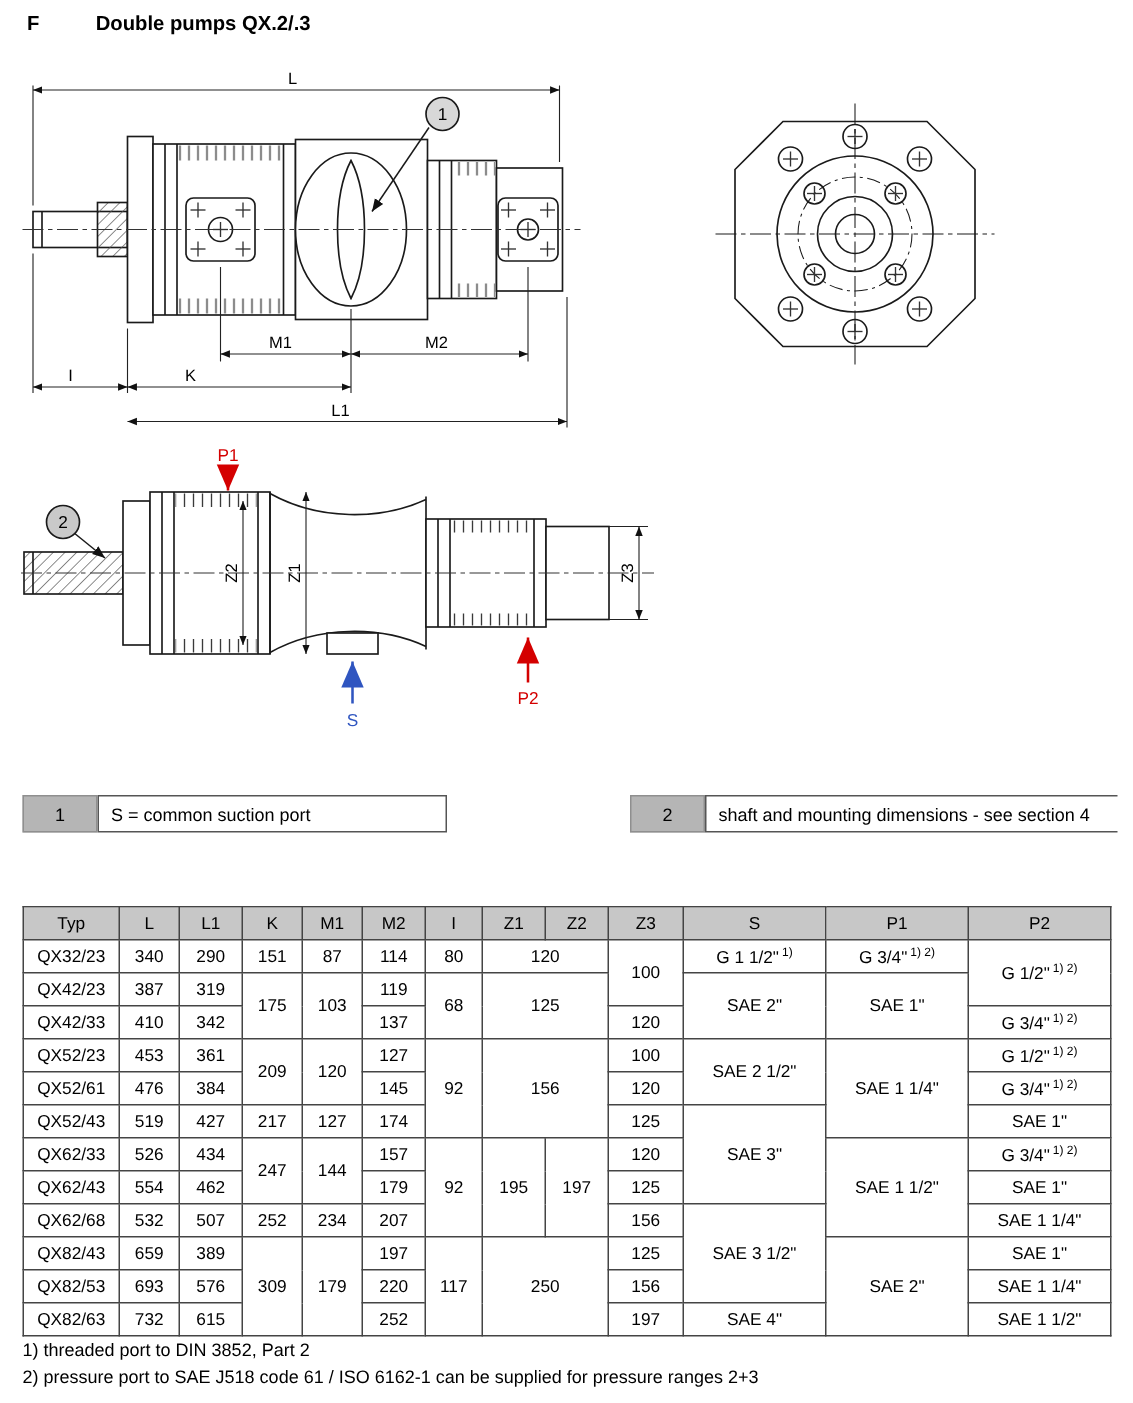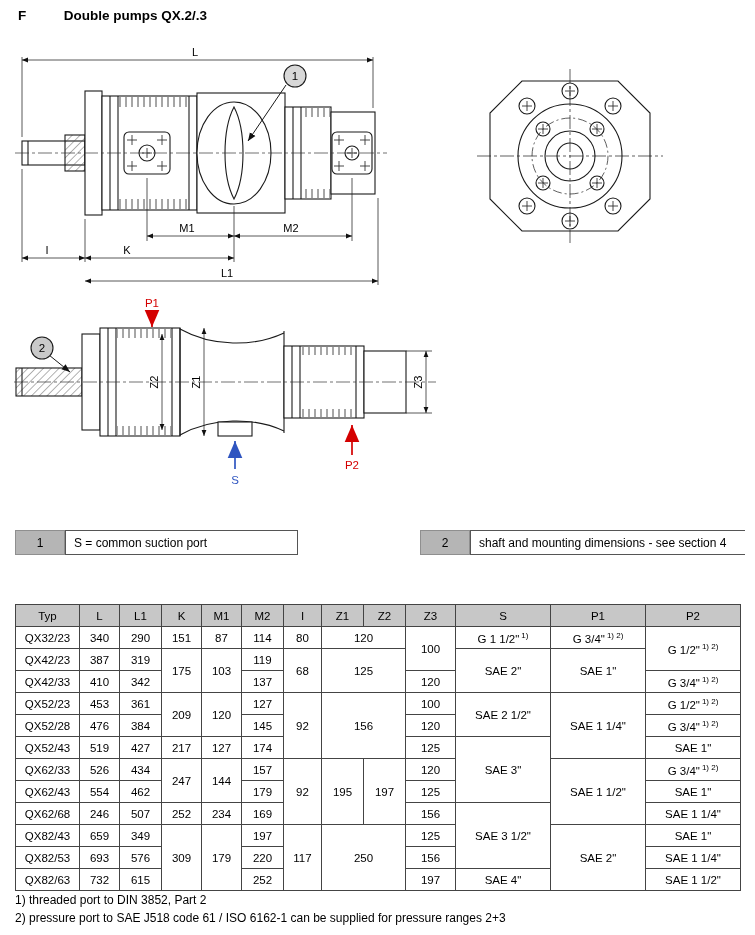--- a/index.html
+++ b/index.html
@@ -321,21 +321,21 @@
           <td rowspan="2">120</td>
           <td>127</td>
           <td rowspan="3">92</td>
           <td rowspan="3" colspan="2">156</td>
           <td>100</td>
           <td rowspan="2">SAE 2 1/2"</td>
           <td rowspan="3">SAE 1 1/4"</td>
           <td>G 1/2"<sup>1) 2)</sup></td>
         </tr>
         <tr>
-          <td>QX52/28</td>
+          <td>QX52/61</td>
           <td>476</td>
           <td>384</td>
           <td>145</td>
           <td>120</td>
           <td>G 3/4"<sup>1) 2)</sup></td>
         </tr>
         <tr>
           <td>QX52/43</td>
           <td>519</td>
           <td>427</td>
@@ -363,33 +363,33 @@
         <tr>
           <td>QX62/43</td>
           <td>554</td>
           <td>462</td>
           <td>179</td>
           <td>125</td>
           <td>SAE 1"</td>
         </tr>
         <tr>
           <td>QX62/68</td>
-          <td>246</td>
+          <td>532</td>
           <td>507</td>
           <td>252</td>
           <td>234</td>
-          <td>169</td>
+          <td>207</td>
           <td>156</td>
           <td rowspan="3">SAE 3 1/2"</td>
           <td>SAE 1 1/4"</td>
         </tr>
         <tr>
           <td>QX82/43</td>
           <td>659</td>
-          <td>349</td>
+          <td>389</td>
           <td rowspan="3">309</td>
           <td rowspan="3">179</td>
           <td>197</td>
           <td rowspan="3">117</td>
           <td rowspan="3" colspan="2">250</td>
           <td>125</td>
           <td rowspan="3">SAE 2"</td>
           <td>SAE 1"</td>
         </tr>
         <tr>

